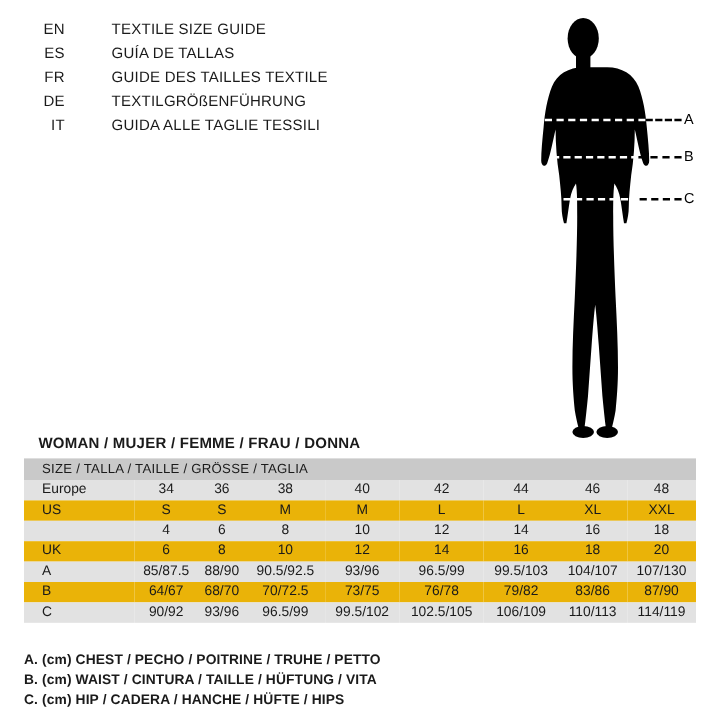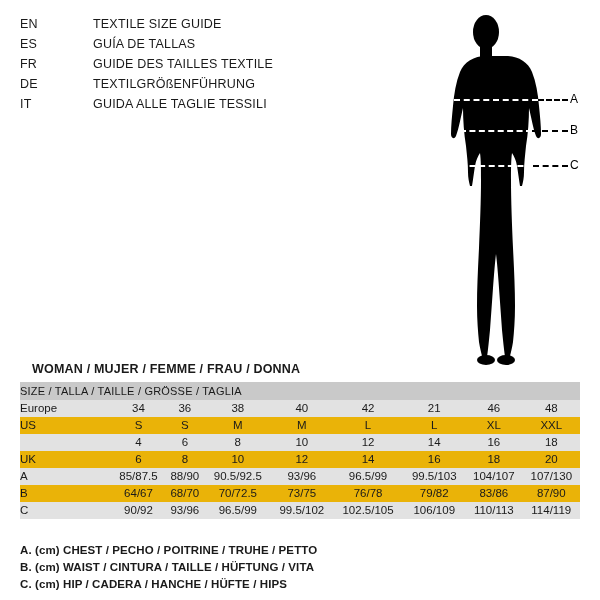--- a/index.html
+++ b/index.html
@@ -30,20 +30,21 @@
     display: flex;
     align-items: baseline;
     height: 20px;
     line-height: 20px;
   }
   .lang-code {
     width: 34px;
     font-size: 12.5px;
     color: #1a1a1a;
     letter-spacing: 0.2px;
+    text-align: right;
   }
   .lang-text {
     font-size: 12.5px;
     color: #1a1a1a;
     letter-spacing: 0.2px;
     margin-left: 39px;
   }
 
   
   .figure-wrap {
@@ -96,21 +97,21 @@
   }
   table.size-table td, table.size-table th {
     padding: 0;
     height: 17px;
     line-height: 17px;
     font-weight: normal;
     text-align: center;
   }
   table.size-table td.rowlabel, table.size-table th.rowlabel {
     text-align: left;
-    padding-left: 0;
+    padding-left: 15px;
     width: 92px;
   }
   tr.header-row td {
     background: #c9c9c9;
     font-size: 11px;
     letter-spacing: 0.2px;
     height: 18px;
   }
   tr.shade td { background: #e2e2e2; }
   tr.plain td { background: #eab308; }
@@ -236,21 +237,21 @@
           <td class="rowlabel" colspan="9">SIZE / TALLA / TAILLE / GRÖSSE / TAGLIA</td>
         </tr>
 
         <tr class="shade">
           <td class="rowlabel">Europe</td>
           <td>34</td>
           <td>36</td>
           <td>38</td>
           <td>40</td>
           <td>42</td>
-          <td>21</td>
+          <td>44</td>
           <td>46</td>
           <td>48</td>
         </tr>
 
         <tr class="plain">
           <td class="rowlabel">US</td>
           <td>S</td>
           <td>S</td>
           <td>M</td>
           <td>M</td>

